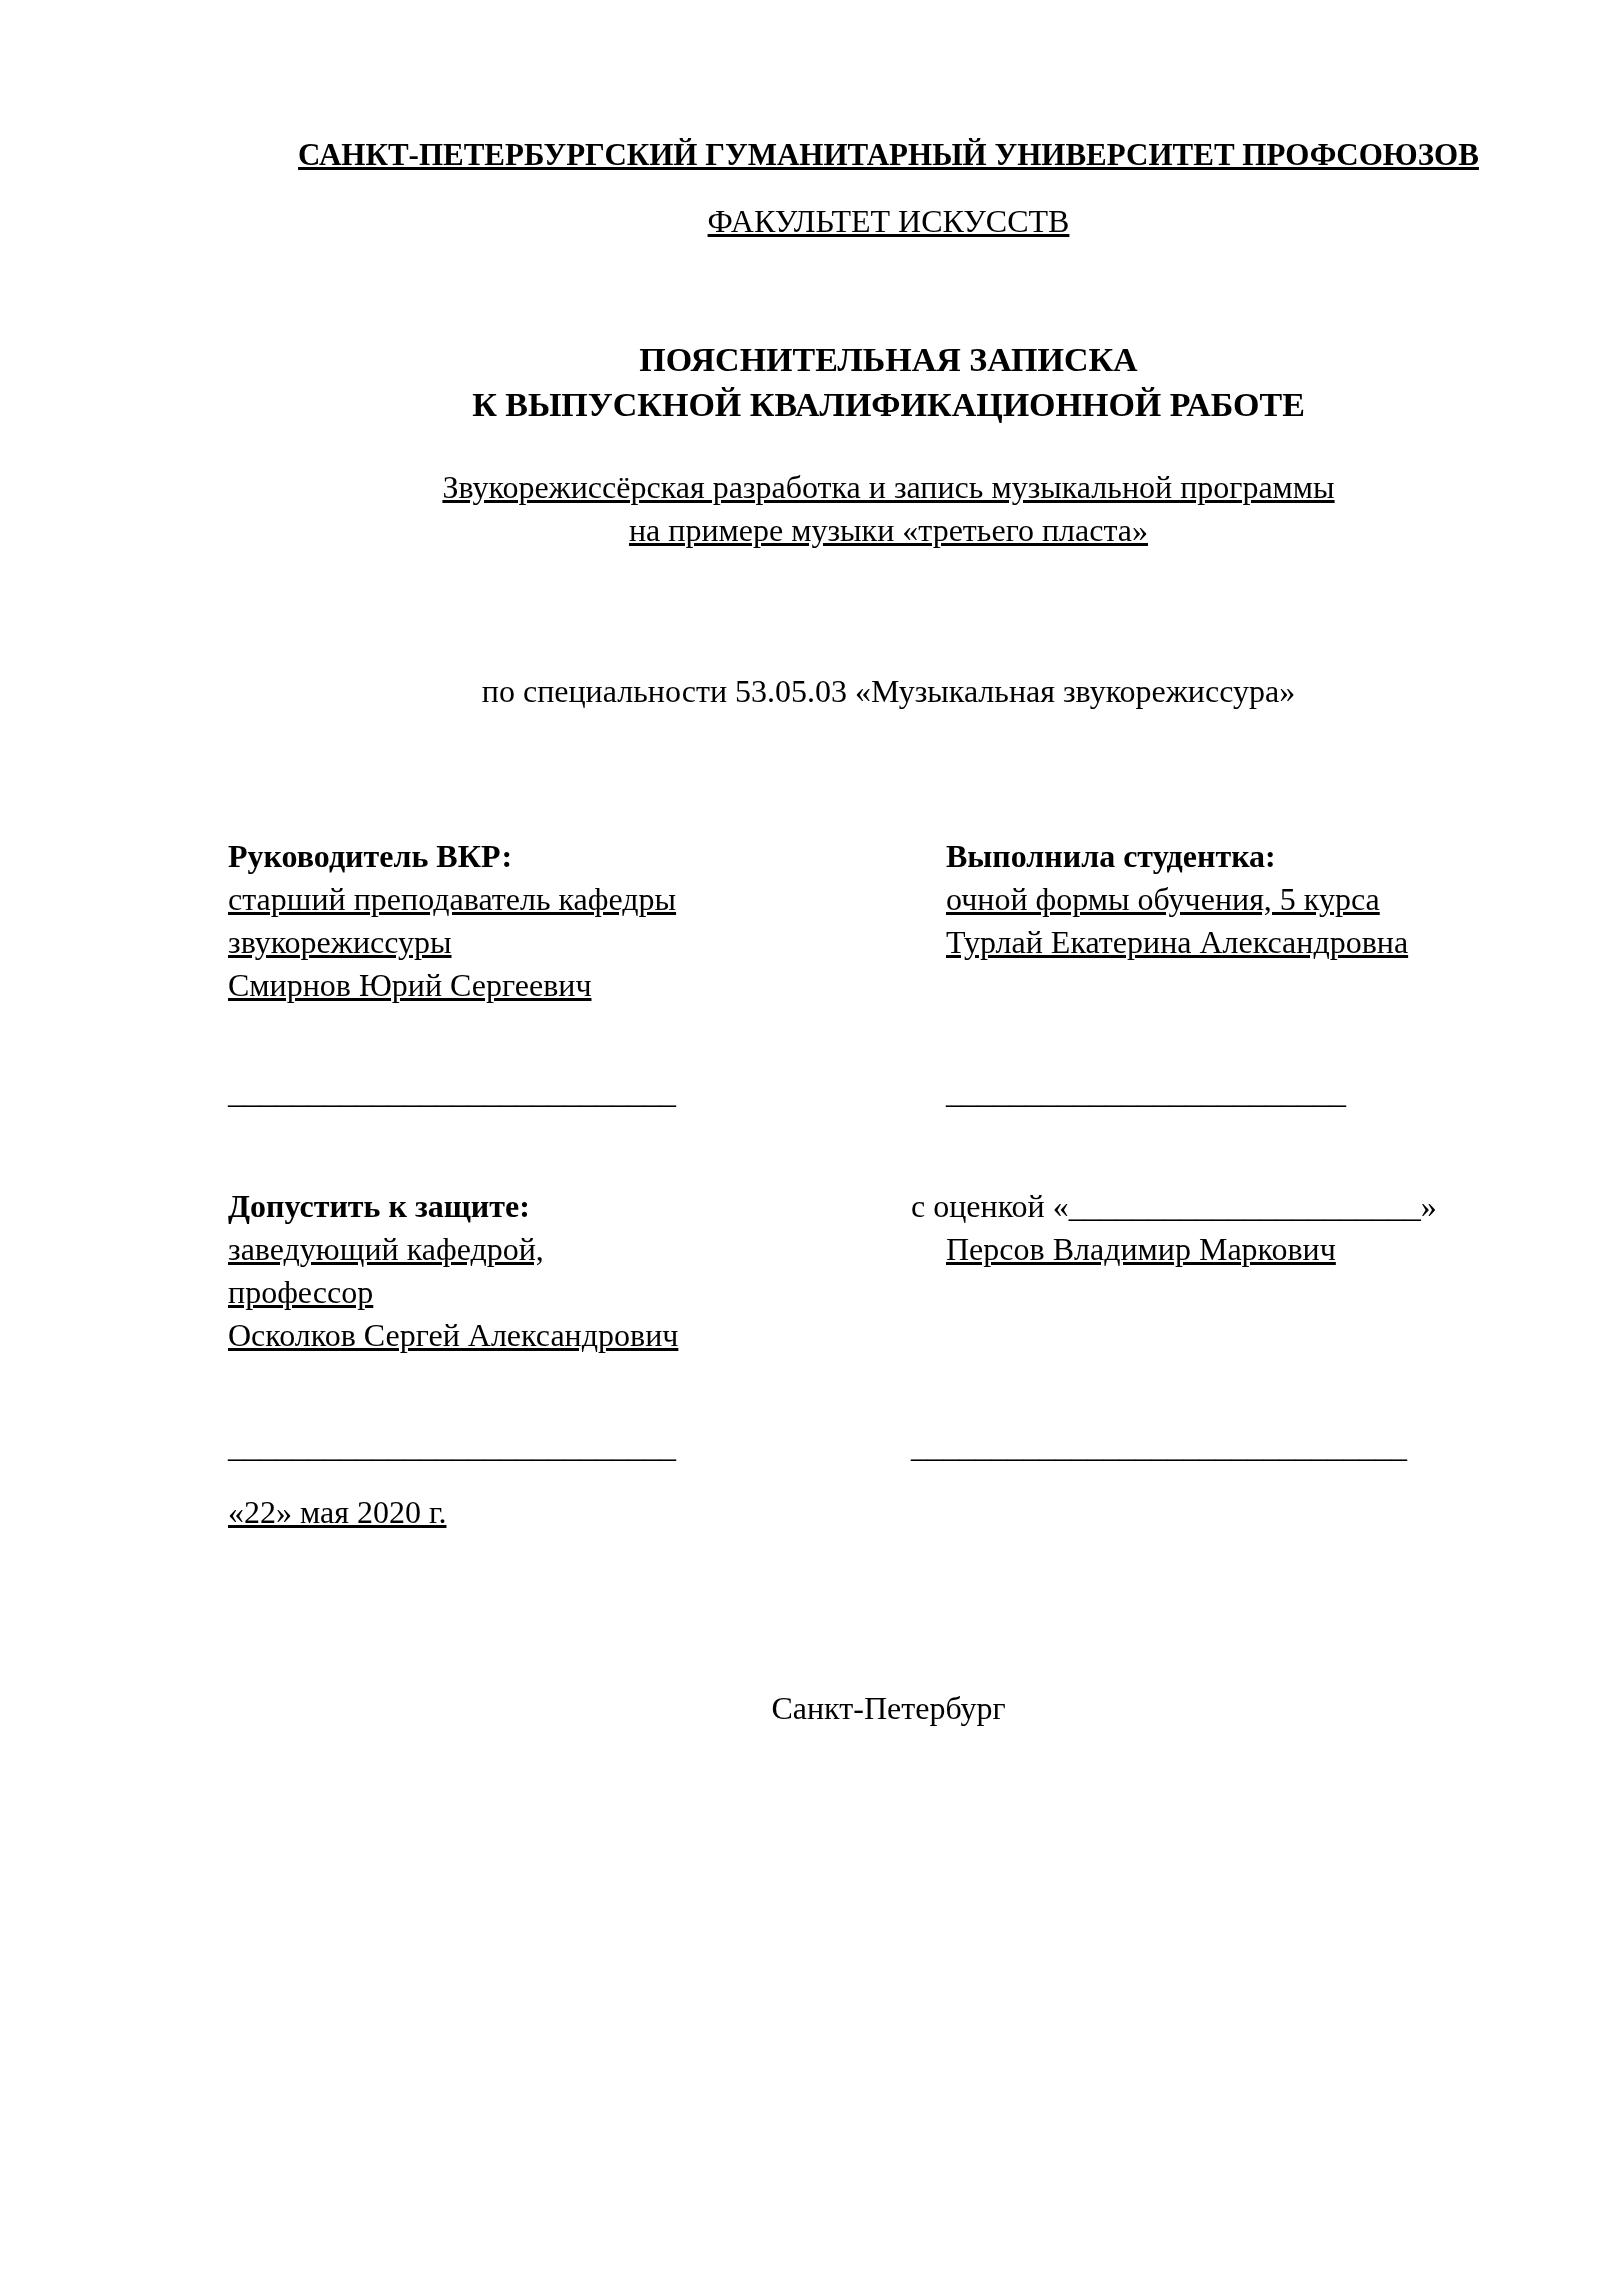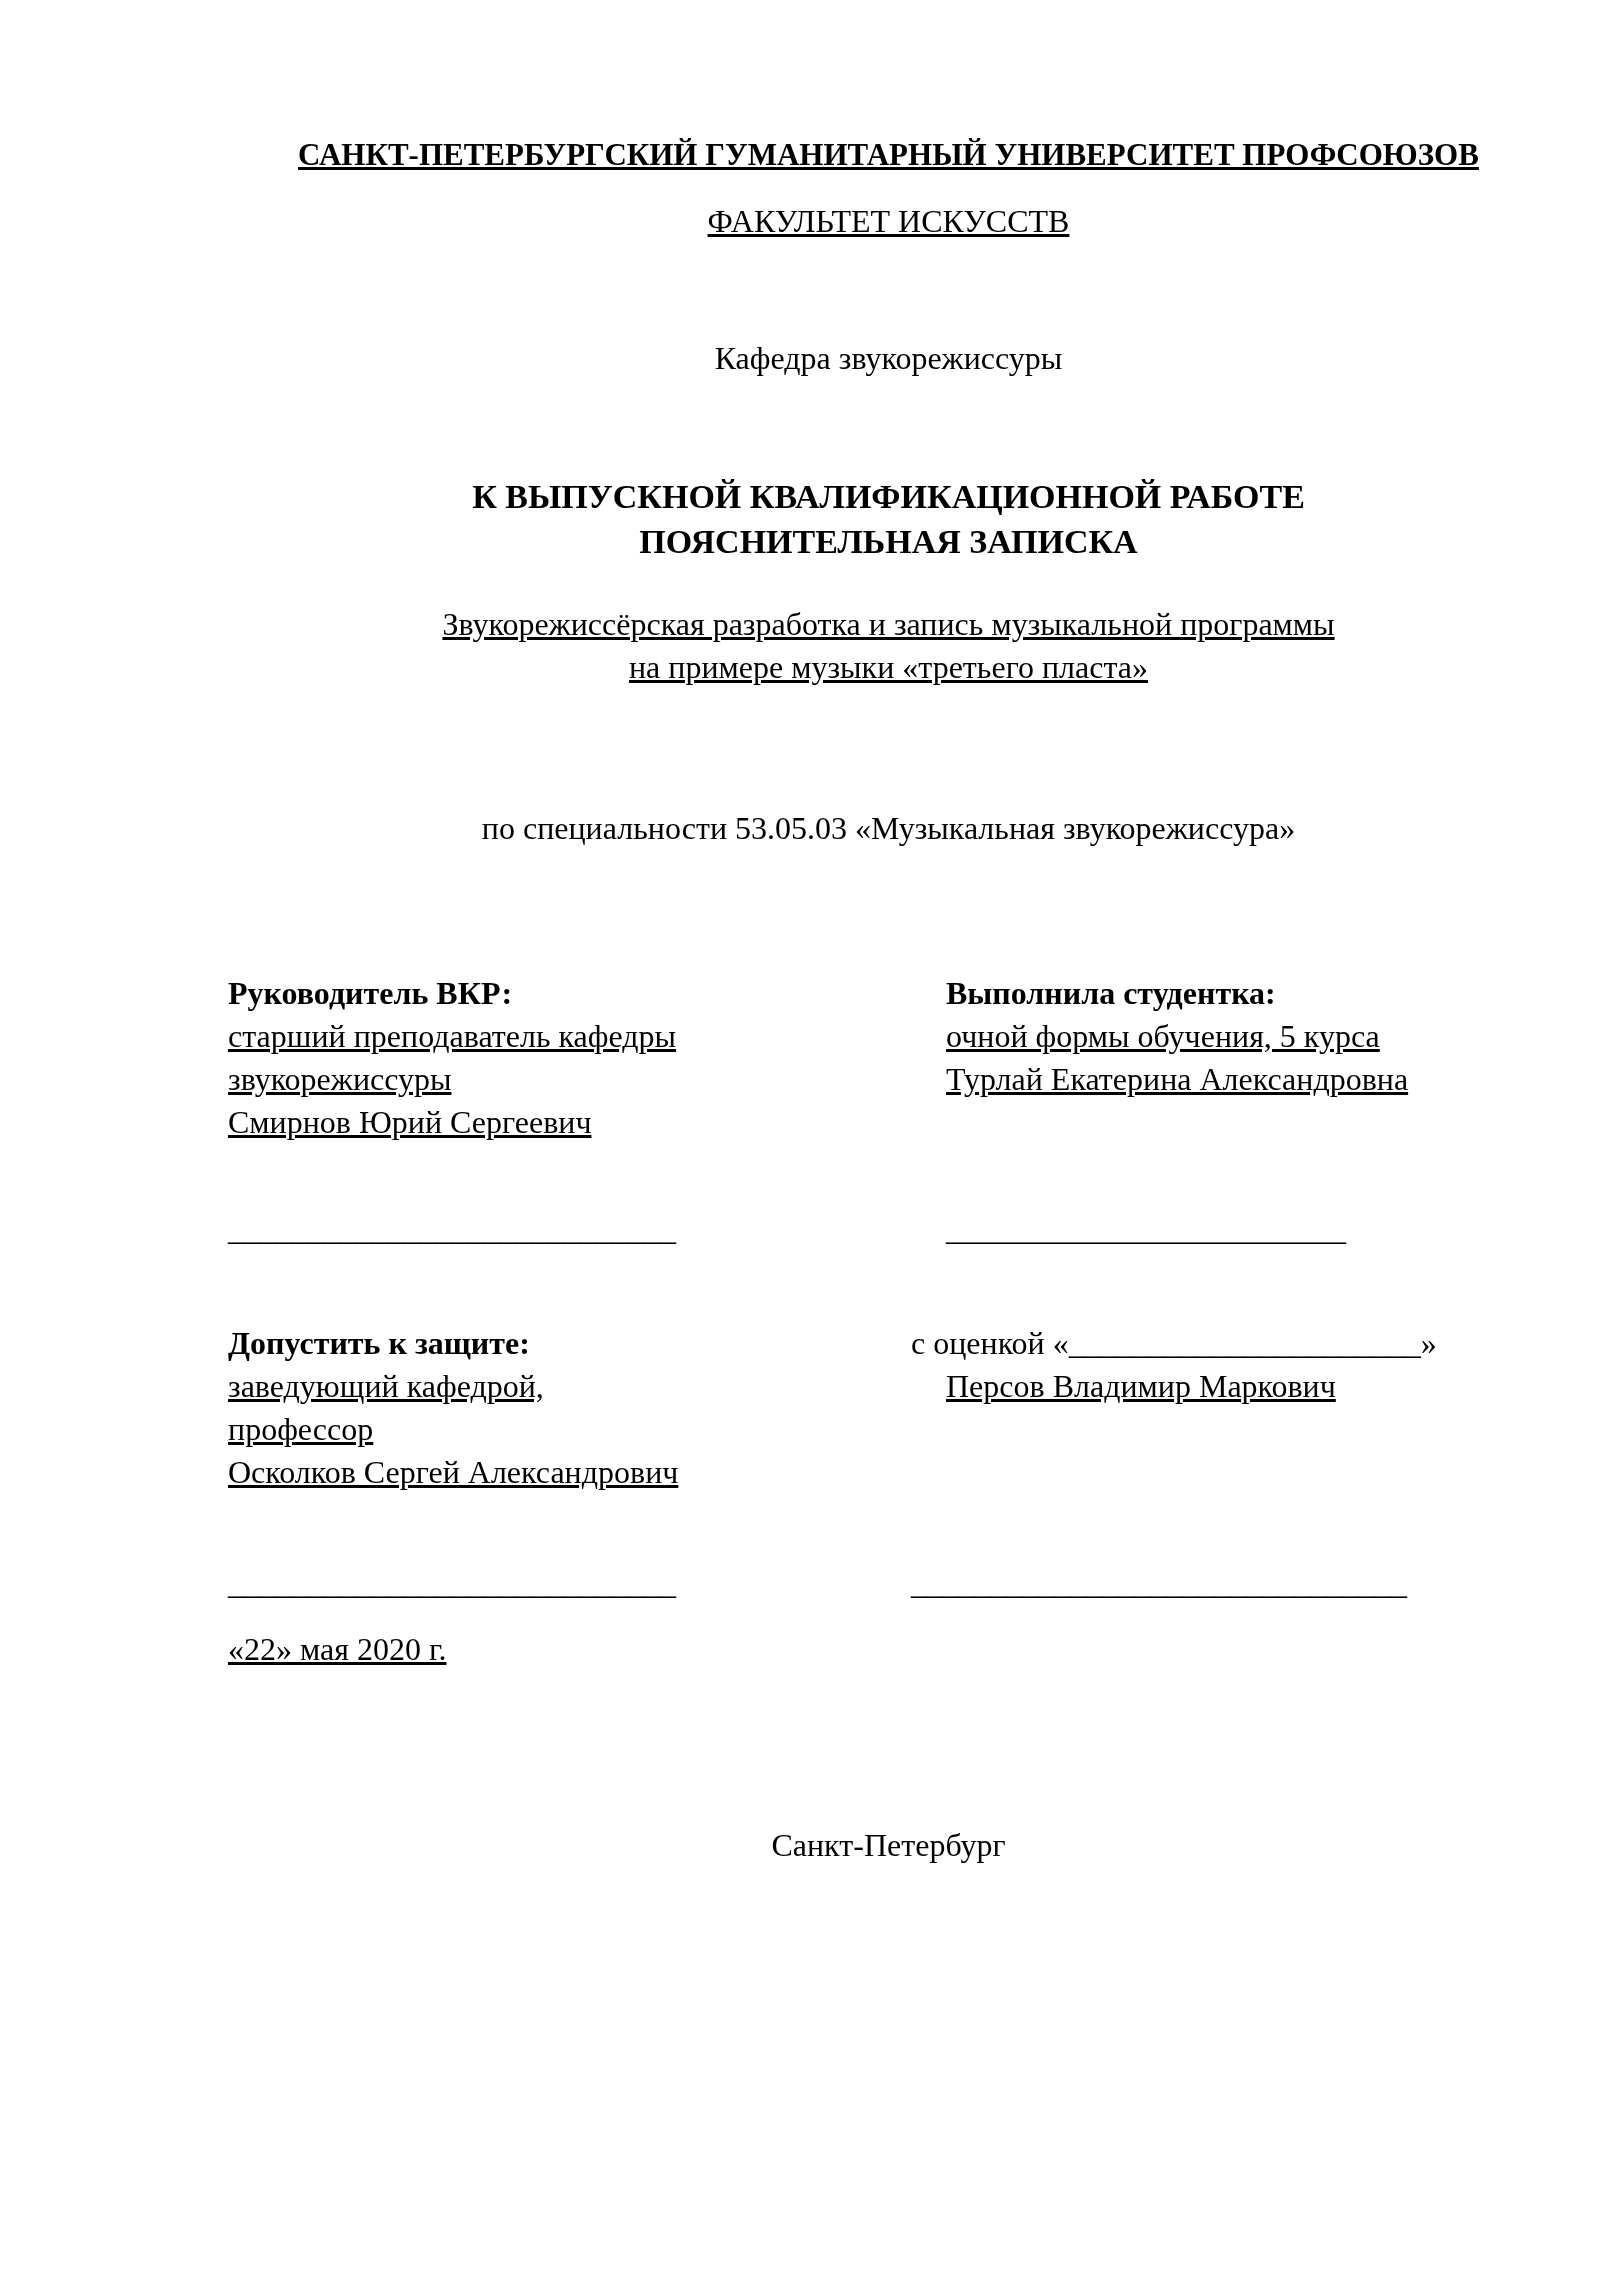--- a/index.html
+++ b/index.html
@@ -48,25 +48,24 @@
 </style>
 </head>
 <body>
 
 <div class="page">
 
   <div class="university line">САНКТ-ПЕТЕРБУРГСКИЙ ГУМАНИТАРНЫЙ УНИВЕРСИТЕТ ПРОФСОЮЗОВ</div>
 
   <div class="center u line faculty">ФАКУЛЬТЕТ ИСКУССТВ</div>
 
-  <div class="center line department">Кафедра звукорежиссуры</div>
 
   <div class="center title-block">
+    <div class="line">ПОЯСНИТЕЛЬНАЯ ЗАПИСКА</div>
     <div class="line">К ВЫПУСКНОЙ КВАЛИФИКАЦИОННОЙ РАБОТЕ</div>
-    <div class="line">ПОЯСНИТЕЛЬНАЯ ЗАПИСКА</div>
   </div>
 
   <div class="center subtitle-block">
     <div class="line u">Звукорежиссёрская разработка и запись музыкальной программы</div>
     <div class="line u">на примере музыки «третьего пласта»</div>
   </div>
 
   <div class="center line specialty">по специальности 53.05.03 «Музыкальная звукорежиссура»</div>
 
   <div class="cols section1">

